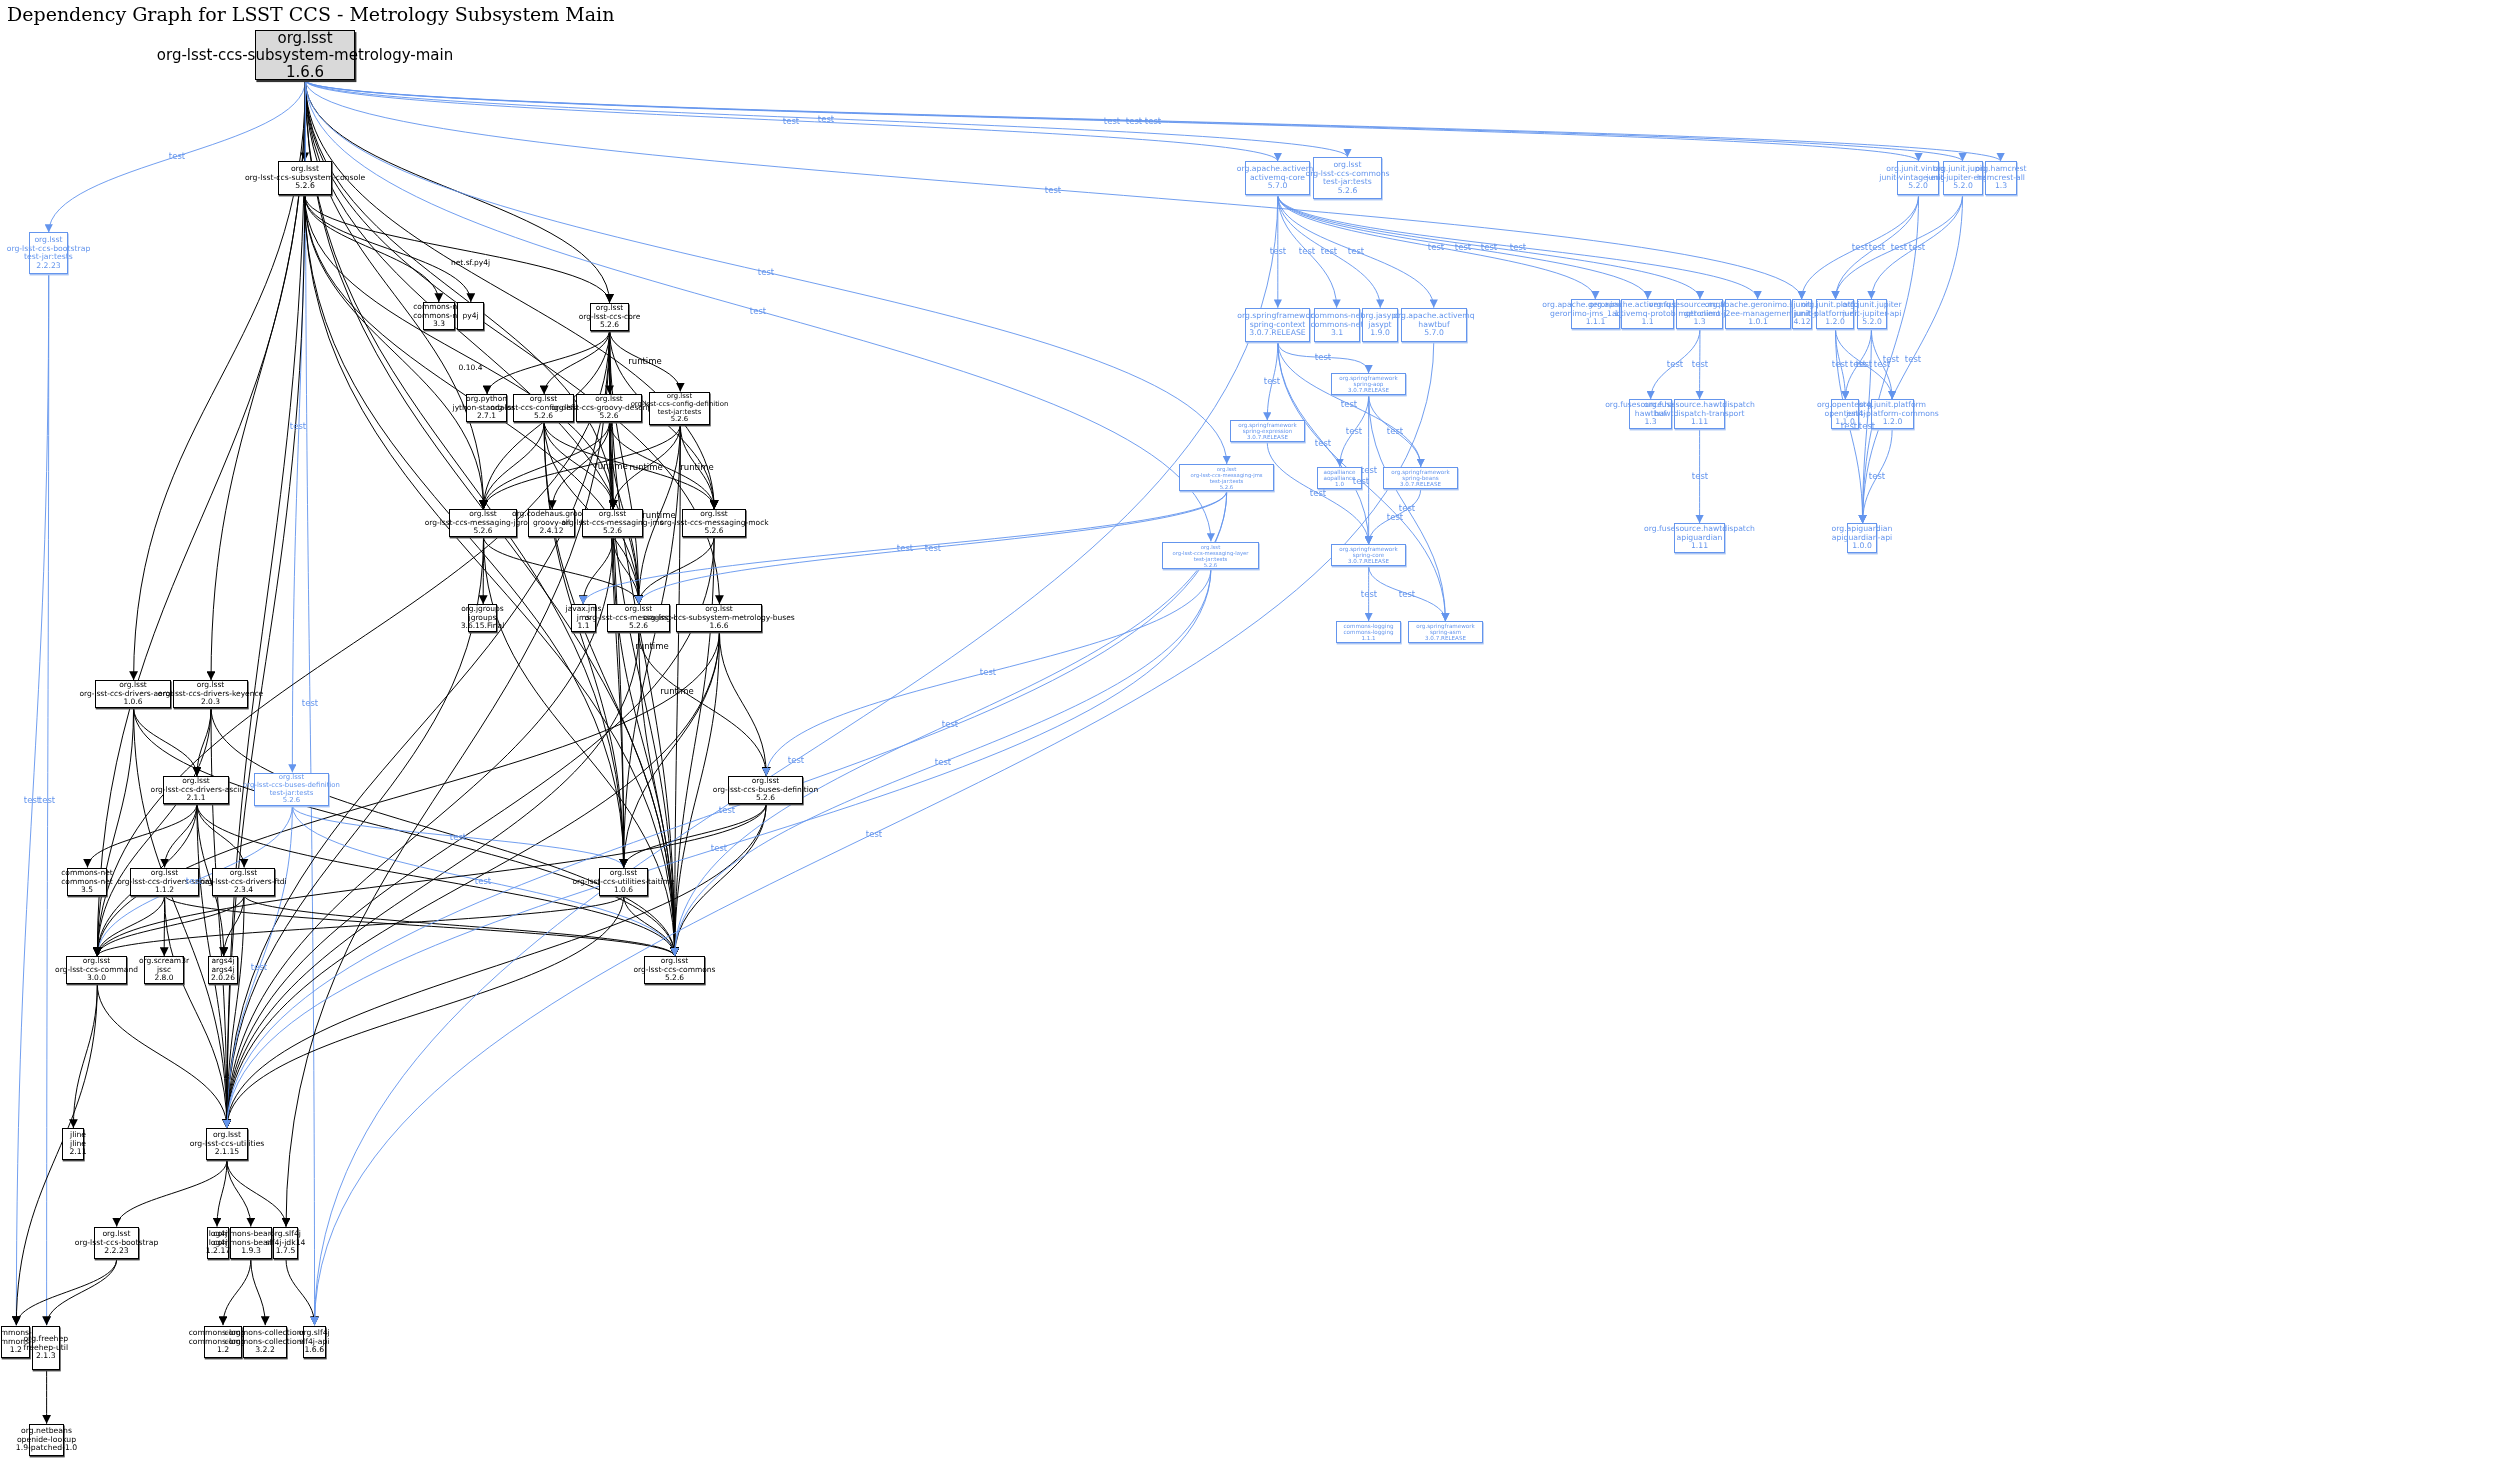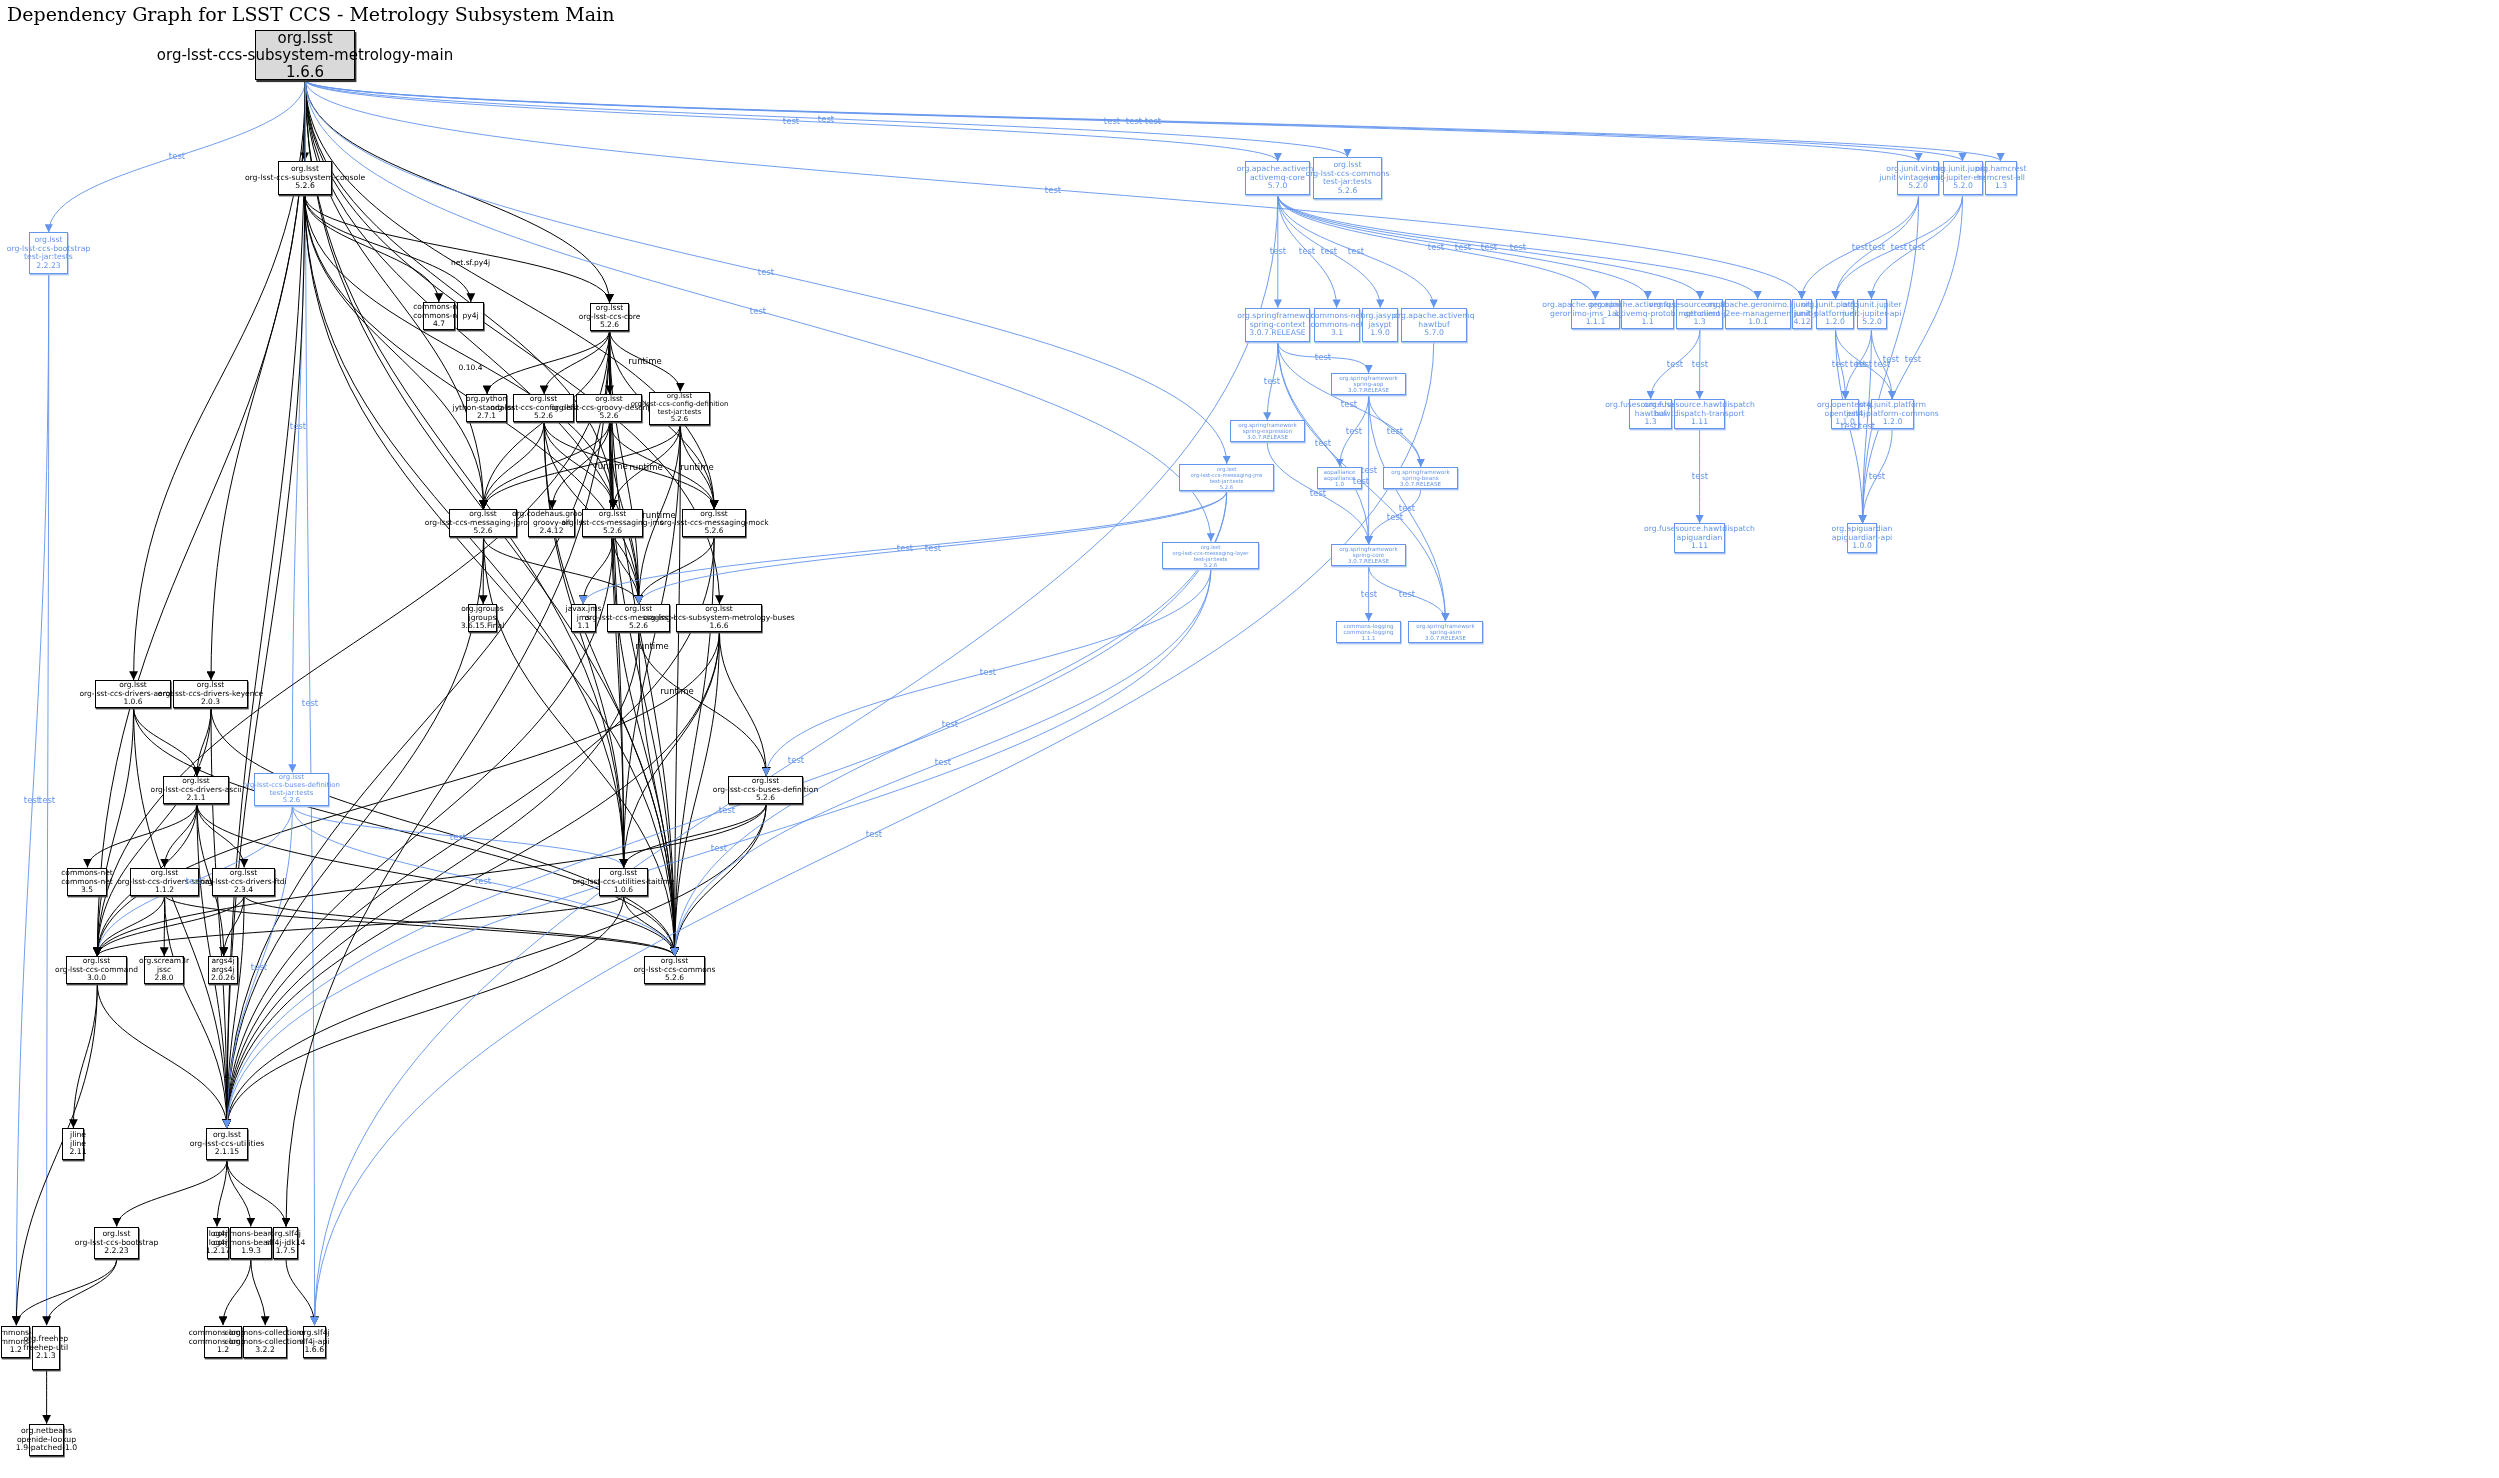--- a/index.html
+++ b/index.html
@@ -222,21 +222,21 @@
       <span>2.2.23</span>
     </div>
     <div class="node " style="left: 278px; top: 161px; width: 54px; height: 34px; font-size: 7.7px; line-height: 8.5px;">
       <span>org.lsst</span>
       <span>org-lsst-ccs-subsystem-console</span>
       <span>5.2.6</span>
     </div>
     <div class="node " style="left: 423px; top: 302px; width: 32px; height: 27.5px; font-size: 7.5px; line-height: 8.2px;">
       <span>commons-net</span>
       <span>commons-net</span>
-      <span>4.7</span>
+      <span>3.3</span>
     </div>
     <div class="node " style="left: 457px; top: 302px; width: 27px; height: 27.5px; font-size: 7.5px; line-height: 8.2px; gap: 44px;">
       <span>net.sf.py4j</span>
       <span>py4j</span>
       <span>0.10.4</span>
     </div>
     <div class="node " style="left: 590px; top: 303px; width: 39px; height: 27.5px; font-size: 7.5px; line-height: 8.2px;">
       <span>org.lsst</span>
       <span>org-lsst-ccs-core</span>
       <span>5.2.6</span>

